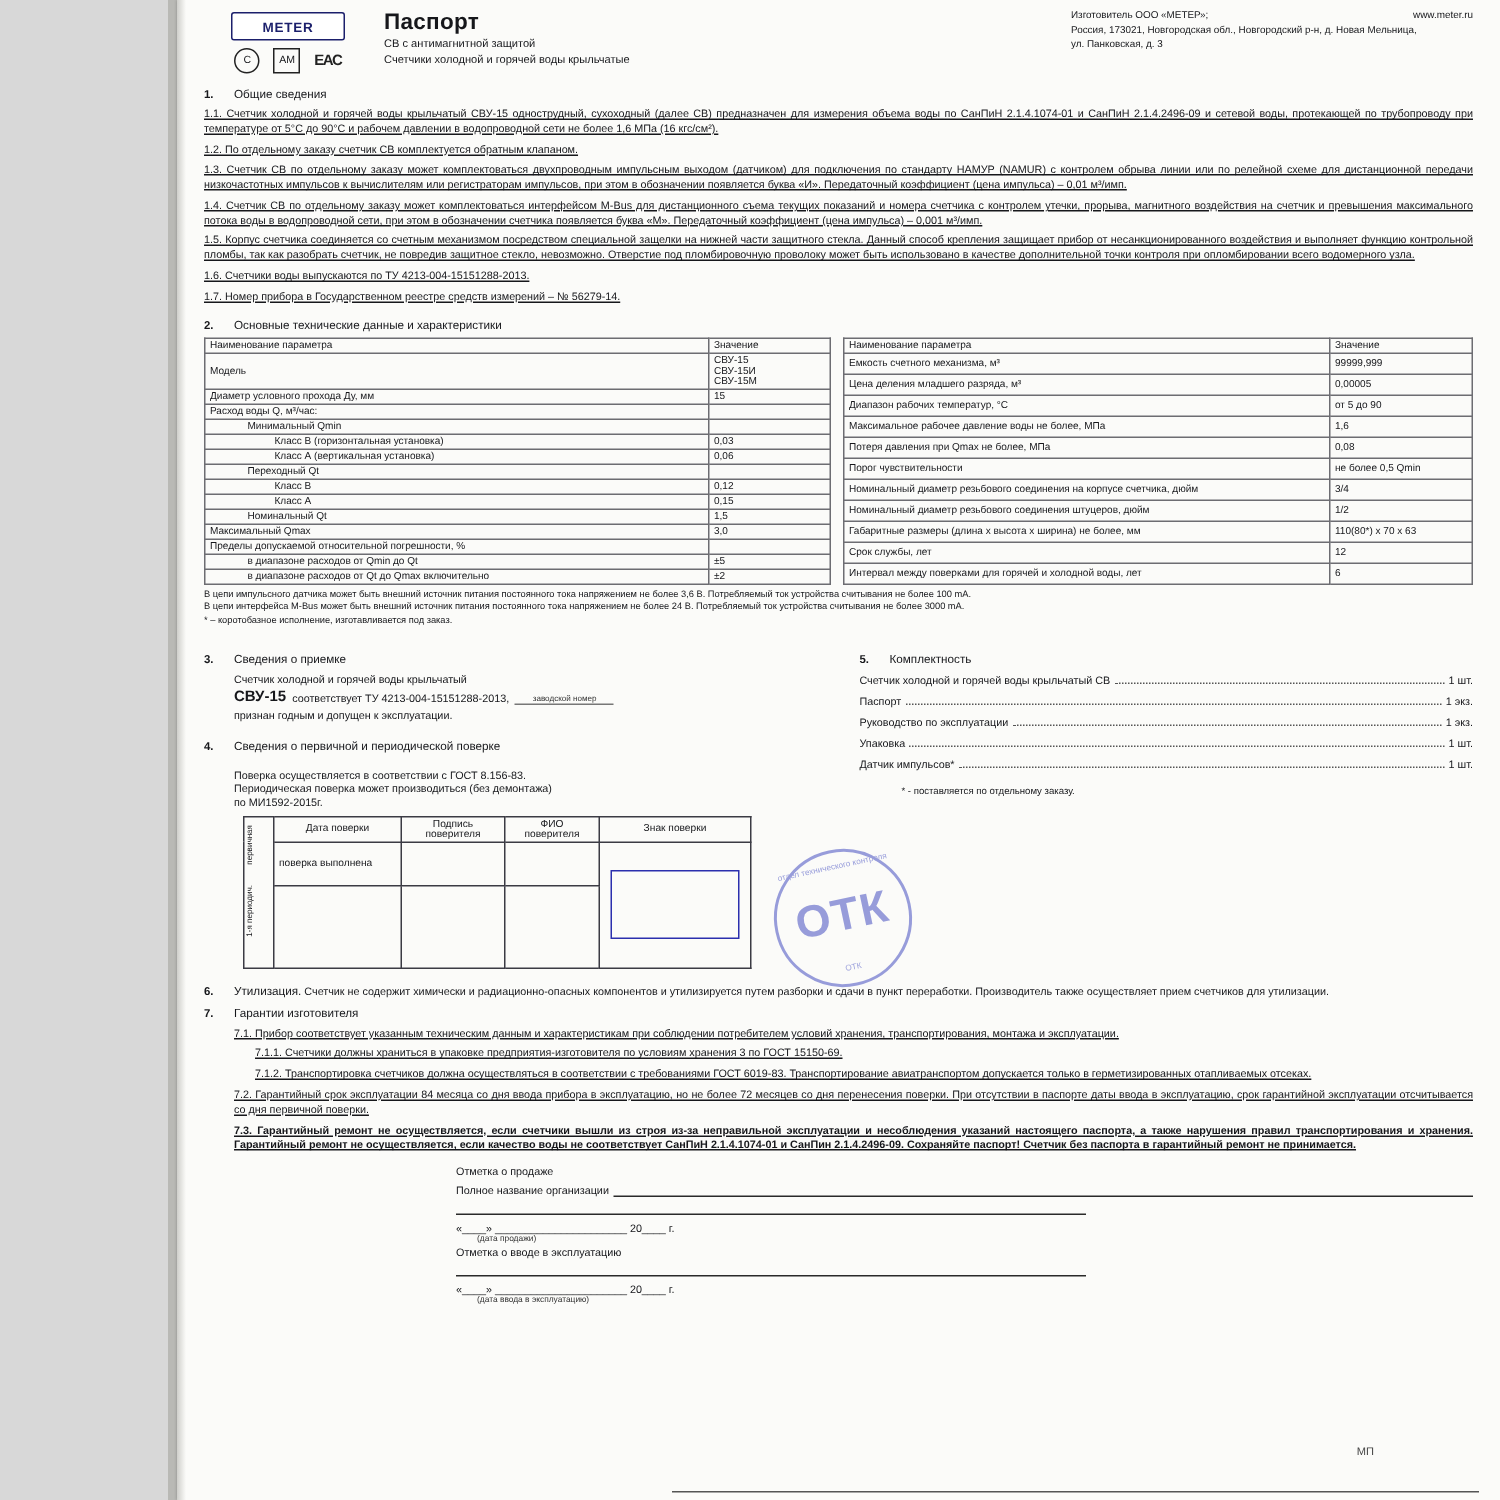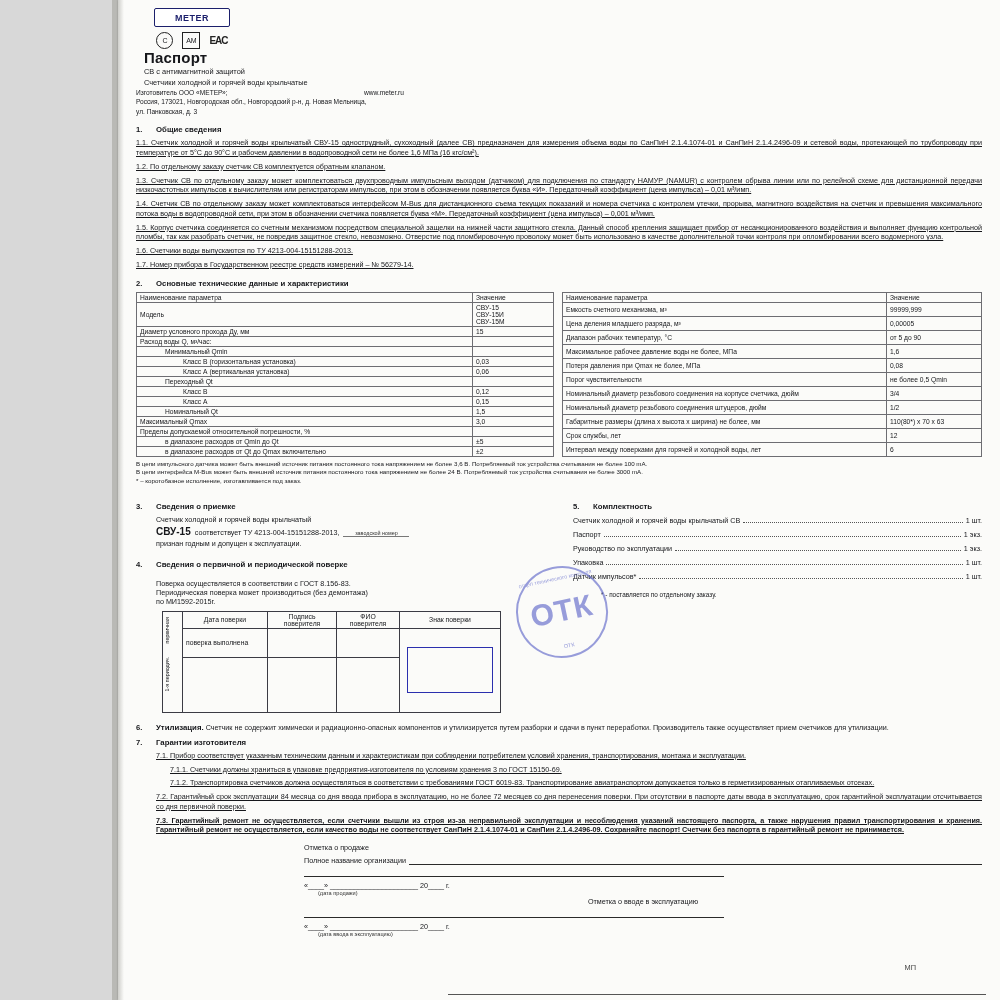--- a/index.html
+++ b/index.html
@@ -18,21 +18,21 @@
     box-shadow:0 0 2px rgba(0,0,0,.25);
     overflow:hidden;
   }
   .page:before{
     content:"";position:absolute;left:0;top:0;width:6px;height:100%;
     background:linear-gradient(to right,#cfcfcb,#fbfbf9);
   }
   .inner{position:absolute;left:18px;top:6px;width:846px;}
 
   
-  .hdr{display:flex;align-items:flex-start;flex-direction:column;}
+  .hdr{display:flex;align-items:flex-start;}
   .hdr-logo{width:112px;flex:none;padding-top:2px;}
   .logo-box{
     width:74px;height:17px;margin:0 auto;
     border:1.4px solid #1b1f6b;border-radius:2px;
     background:#fff;display:flex;align-items:center;justify-content:center;
     color:#1b1f6b;font-weight:bold;font-size:9px;letter-spacing:.5px;
   }
   .logo-row{display:flex;align-items:center;justify-content:center;gap:9px;margin-top:5px;}
   .mark{width:15px;height:15px;border:1.2px solid #222;border-radius:50%;
         display:flex;align-items:center;justify-content:center;font-size:7px;}
@@ -40,21 +40,21 @@
   .eac{font-size:10px;font-weight:bold;letter-spacing:-1px;color:#222;}
   .hdr-mid{flex:1;padding-left:8px;}
   .doc-title{font-size:15px;font-weight:bold;letter-spacing:.2px;}
   .doc-sub{font-size:7.4px;line-height:1.32;margin-top:1px;}
   .hdr-right{width:268px;flex:none;font-size:6.6px;line-height:1.45;text-align:left;}
   .hdr-right .site{float:right;}
 
   
   .sec{display:flex;margin-top:9px;}
   .sec-num{width:20px;flex:none;text-align:left;font-weight:bold;font-size:7.6px;}
-  .sec-title{font-weight:bold;font-size:7.8px;}
+  .sec-title{font-weight:normal;font-size:7.8px;}
   p.t{margin:4px 0 0 0;line-height:1.36;text-align:justify;text-decoration:underline;}
   .ind{padding-left:20px;}
   .ind2{padding-left:34px;}
 
   
   .tbl-wrap{display:flex;gap:8px;margin-top:4px;}
   table{border-collapse:collapse;font-size:6.7px;}
   .t-left{width:418px;}
   .t-right{width:420px;}
   table td,table th{border:.7px solid #6d6d72;padding:1px 3px;vertical-align:middle;}
@@ -397,21 +397,21 @@
         <span class="line-lbl">Полное название организации</span>
         <span class="uline" style="flex:1;height:9px;margin-left:3px;"></span>
       </div>
       <div style="padding-left:168px;margin-top:3px;">
         <span class="uline" style="width:420px;height:8px;"></span>
       </div>
       <div style="padding-left:168px;margin-top:2px;">
         <span class="line-lbl">«____» ______________________ 20____ г.</span>
         <div class="small" style="padding-left:14px">(дата продажи)</div>
       </div>
-      <div style="padding-left:168px;margin-top:1px;text-align:center;" class="line-lbl">Отметка о вводе в эксплуатацию</div>
+      <div style="padding-left:168px;margin-top:1px;" class="line-lbl">Отметка о вводе в эксплуатацию</div>
       <div style="padding-left:168px;margin-top:3px;">
         <span class="uline" style="width:420px;height:8px;"></span>
       </div>
       <div style="padding-left:168px;margin-top:2px;">
         <span class="line-lbl">«____» ______________________ 20____ г.</span>
         <div class="small" style="padding-left:14px">(дата ввода в эксплуатацию)</div>
       </div>
     </div>
   </div>
 

